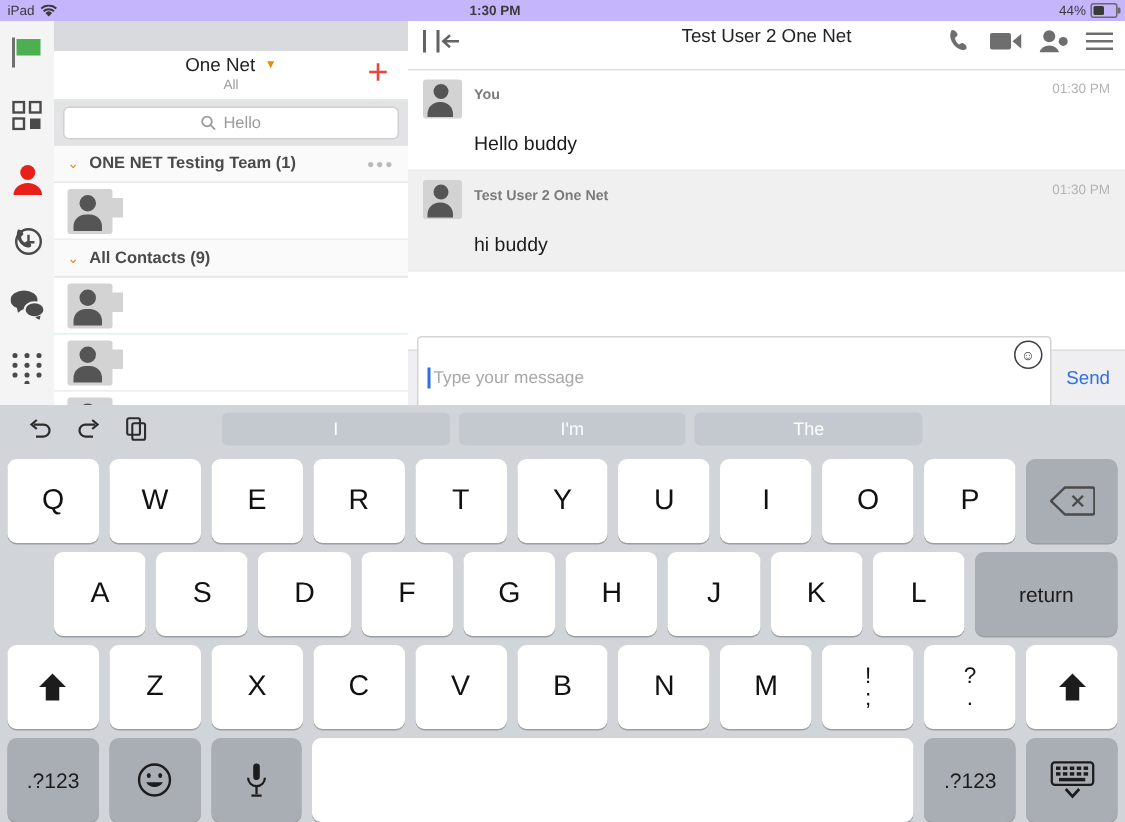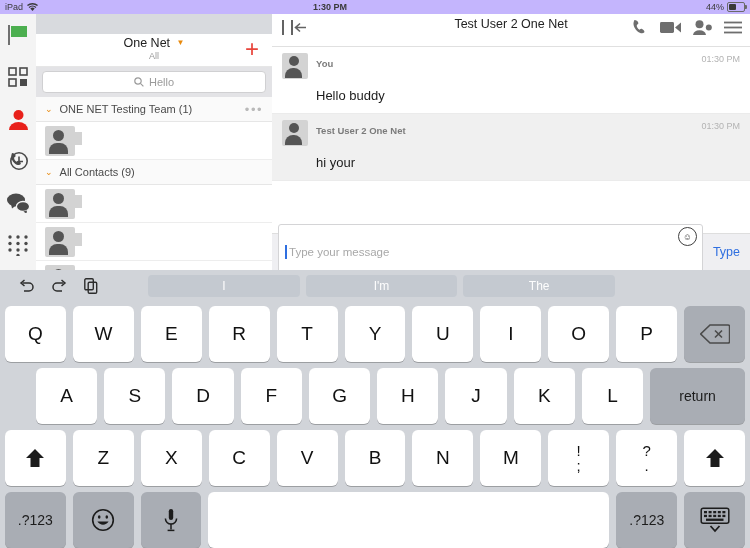--- a/index.html
+++ b/index.html
@@ -32,21 +32,21 @@
   .ch-title{position:absolute;left:0;right:0;top:2px;text-align:center;font-size:12.5px;color:#222;font-weight:500;}
   .ch-caret{color:#e8890c;font-size:8px;margin-left:3px;vertical-align:2px;}
   .ch-sub{position:absolute;left:0;right:0;top:17px;text-align:center;font-size:9px;color:#9a9a9a;}
   .ch-plus{position:absolute;right:8px;top:4px;width:24px;height:24px;color:#e8453c;font-size:24px;line-height:22px;
     text-align:center;font-weight:300;}
   .searchwrap{height:30px;background:#e3e3e6;display:flex;align-items:center;padding:0 6px;}
   .searchbox{flex:1;height:20px;background:#fff;border:1px solid #d0d0d2;border-radius:4px;
     display:flex;align-items:center;justify-content:center;gap:5px;font-size:11px;color:#9b9b9b;}
   .grp{height:24px;background:#fafafa;border-bottom:1px solid #e6e6e6;display:flex;align-items:center;position:relative;}
   .grp-caret{color:#e8890c;font-size:9px;margin:0 7px 0 9px;}
-  .grp-label{font-size:11px;font-weight:normal;color:#4a4a4a;text-align:right;}
+  .grp-label{font-size:11px;font-weight:bold;color:#4a4a4a;text-align:right;}
   .grp-more{position:absolute;right:9px;color:#b9b9b9;font-size:13px;letter-spacing:1.5px;}
   .crow{height:37px;border-bottom:1px solid #ededed;display:flex;align-items:center;padding-left:9px;background:#fff;}
   .av{width:30px;height:30px;background:#d3d3d3;border-radius:2px;position:relative;flex:none;}
   .av::before{content:"";position:absolute;left:8px;top:4px;width:11px;height:11px;border-radius:50%;background:#555;}
   .av::after{content:"";position:absolute;left:4px;top:17px;width:19px;height:11px;border-radius:8px 8px 0 0;background:#555;}
   .av .tag{position:absolute;left:24px;top:6px;width:13px;height:13px;background:#d3d3d3;}
   .crow-name{font-size:11px;color:#333;margin-left:8px;}
 
   
   .chat{position:absolute;left:272px;top:14px;width:478px;height:256px;background:#fff;overflow:hidden;}
@@ -279,33 +279,33 @@
         <span class="mbody">
           <span class="mname">You</span>
           <div class="mtext">Hello buddy</div>
         </span>
         <span class="mtime">01:30 PM</span>
       </div>
       <div class="msg alt">
         <span class="av"></span>
         <span class="mbody">
           <span class="mname">Test User 2 One Net</span>
-          <div class="mtext">hi your</div>
+          <div class="mtext">hi buddy</div>
         </span>
         <span class="mtime">01:30 PM</span>
       </div>
     </div>
 
     <div class="inputbar">
       <div class="inputfield">
         <span class="caret"></span>
         <span class="ph">Type your message</span>
         <span class="emoji-btn">☺</span>
       </div>
-      <div class="send">Type</div>
+      <div class="send">Send</div>
     </div>
   </div>
 
   <div class="kb">
 
     <div class="predbar">
       <div class="pred-tools">
         <span>
           <svg width="17" height="14" viewBox="0 0 17 14">
               <path d="M4.5 4 H11 a4 4 0 0 1 0 8 H6" fill="none" stroke="#2d2d2d" stroke-width="1.5"></path>

